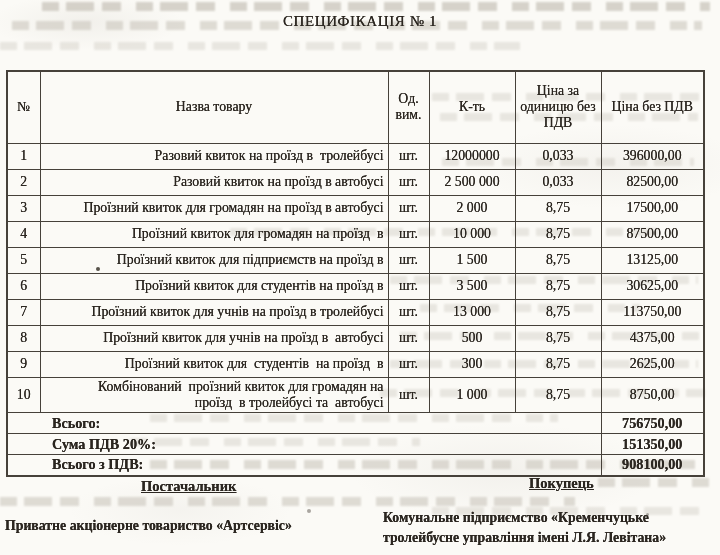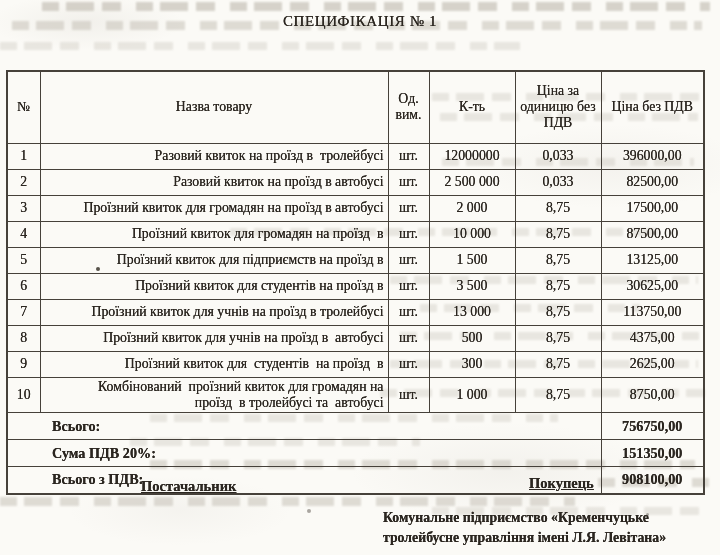--- a/index.html
+++ b/index.html
@@ -61,21 +61,21 @@
     line-height:1.18;
     text-shadow:0 0 .4px currentColor;
     overflow:hidden;
   }
   .spec thead tr{height:72px;}
   .spec tbody tr{height:26px;}
   .spec td.name-col{
     text-align:right;padding:1px 4px 1px 8px;
     white-space:pre-wrap;
   }
-  .spec tfoot tr{height:27px;}
+  .spec tfoot tr{height:21px;}
   .spec tfoot td{font-weight:bold;font-size:14.2px;}
   .spec tfoot td.total-label{text-align:left;padding-left:44px;}
 
   .sig-label{
     position:absolute;font-weight:bold;font-size:14.5px;z-index:1;
     text-shadow:0 0 .4px currentColor;
     text-decoration:underline;
   }
   .sig-label.supplier{left:141px;top:478px;}
   .sig-label.buyer{left:529px;top:475px;}
@@ -232,18 +232,19 @@
       <tr>
         <td class="total-label" colspan="5">Всього з ПДВ:</td>
         <td>908100,00</td>
       </tr>
     </tfoot>
   </table>
 
   <div class="sig-label supplier">Постачальник</div>
   <div class="sig-label buyer">Покупець</div>
 
+  <div class="company supplier">Приватне акціонерне товариство «Артсервіс»</div>
   <div class="company buyer">
     <div>Комунальне підприємство «Кременчуцьке</div>
     <div>тролейбусне управління імені Л.Я. Левітана»</div>
   </div>
 
 </div>
 
 </body></html>

